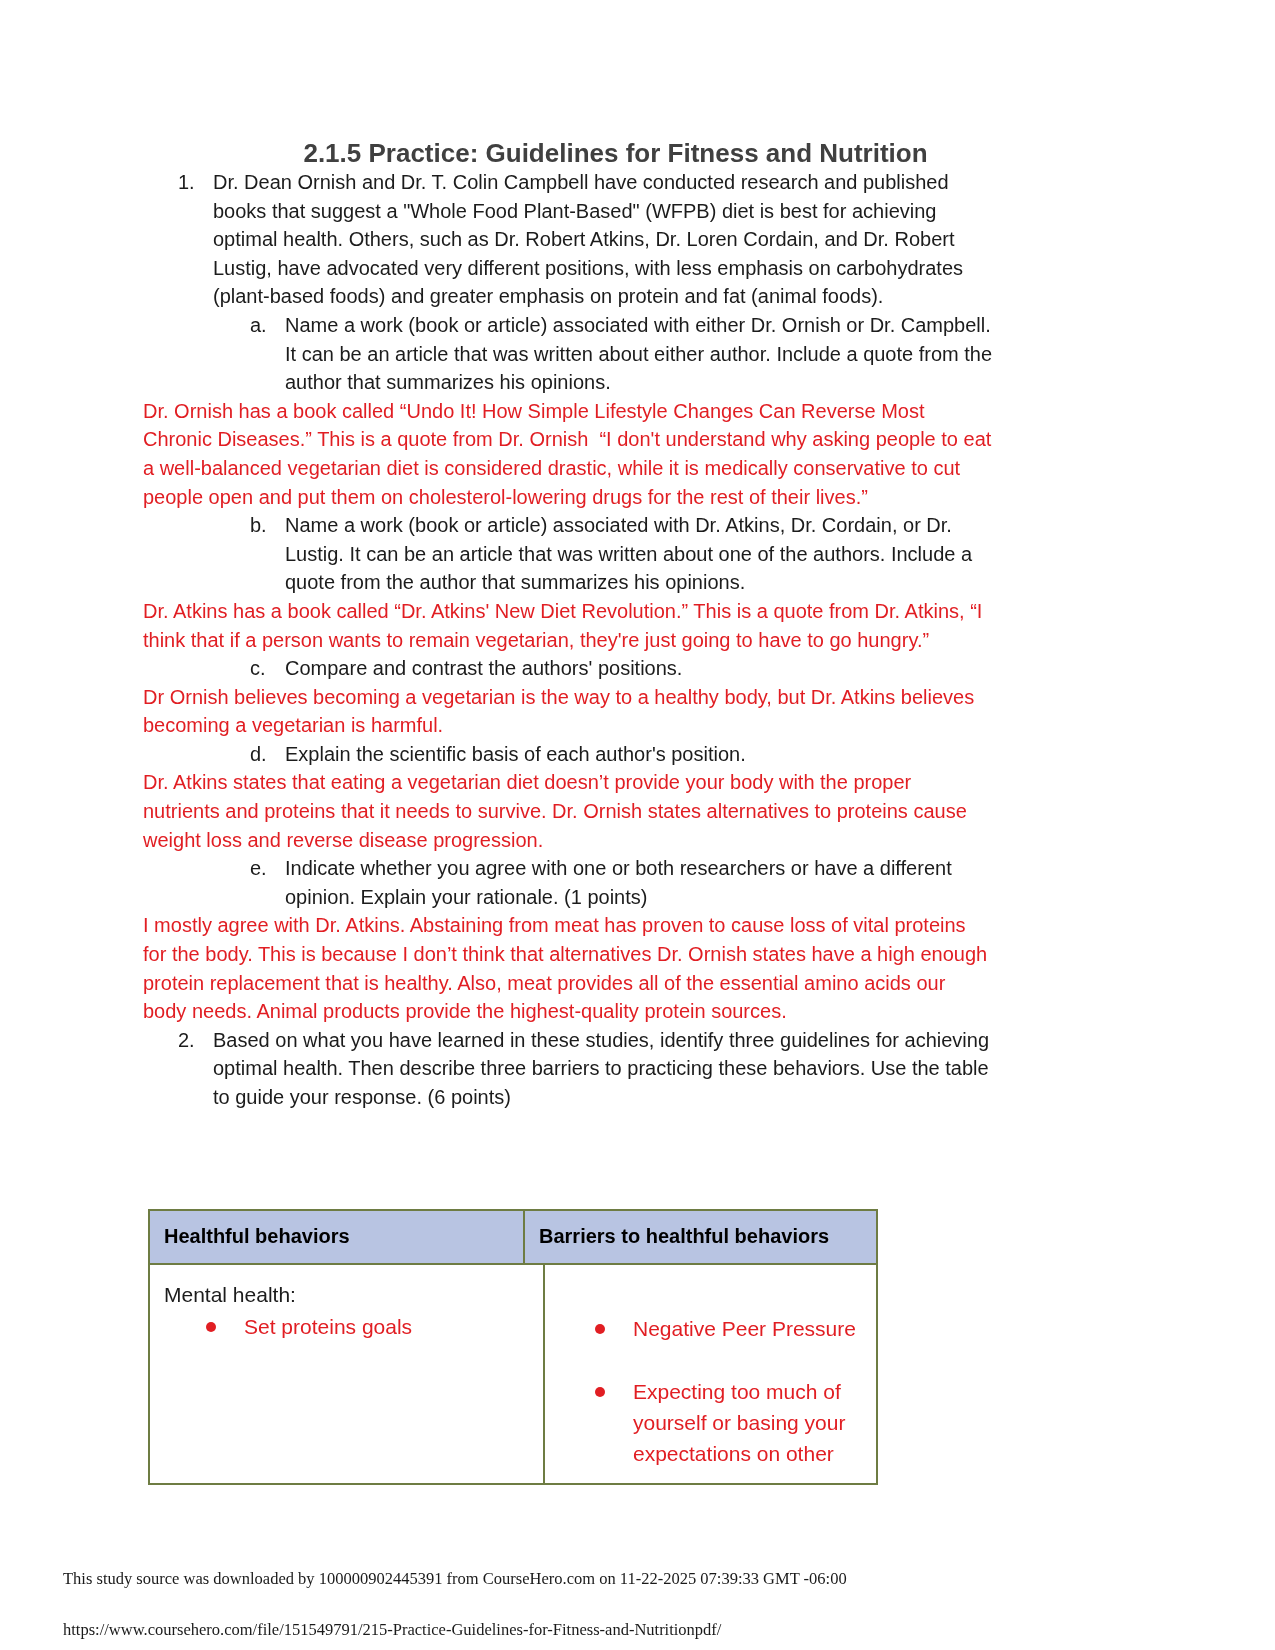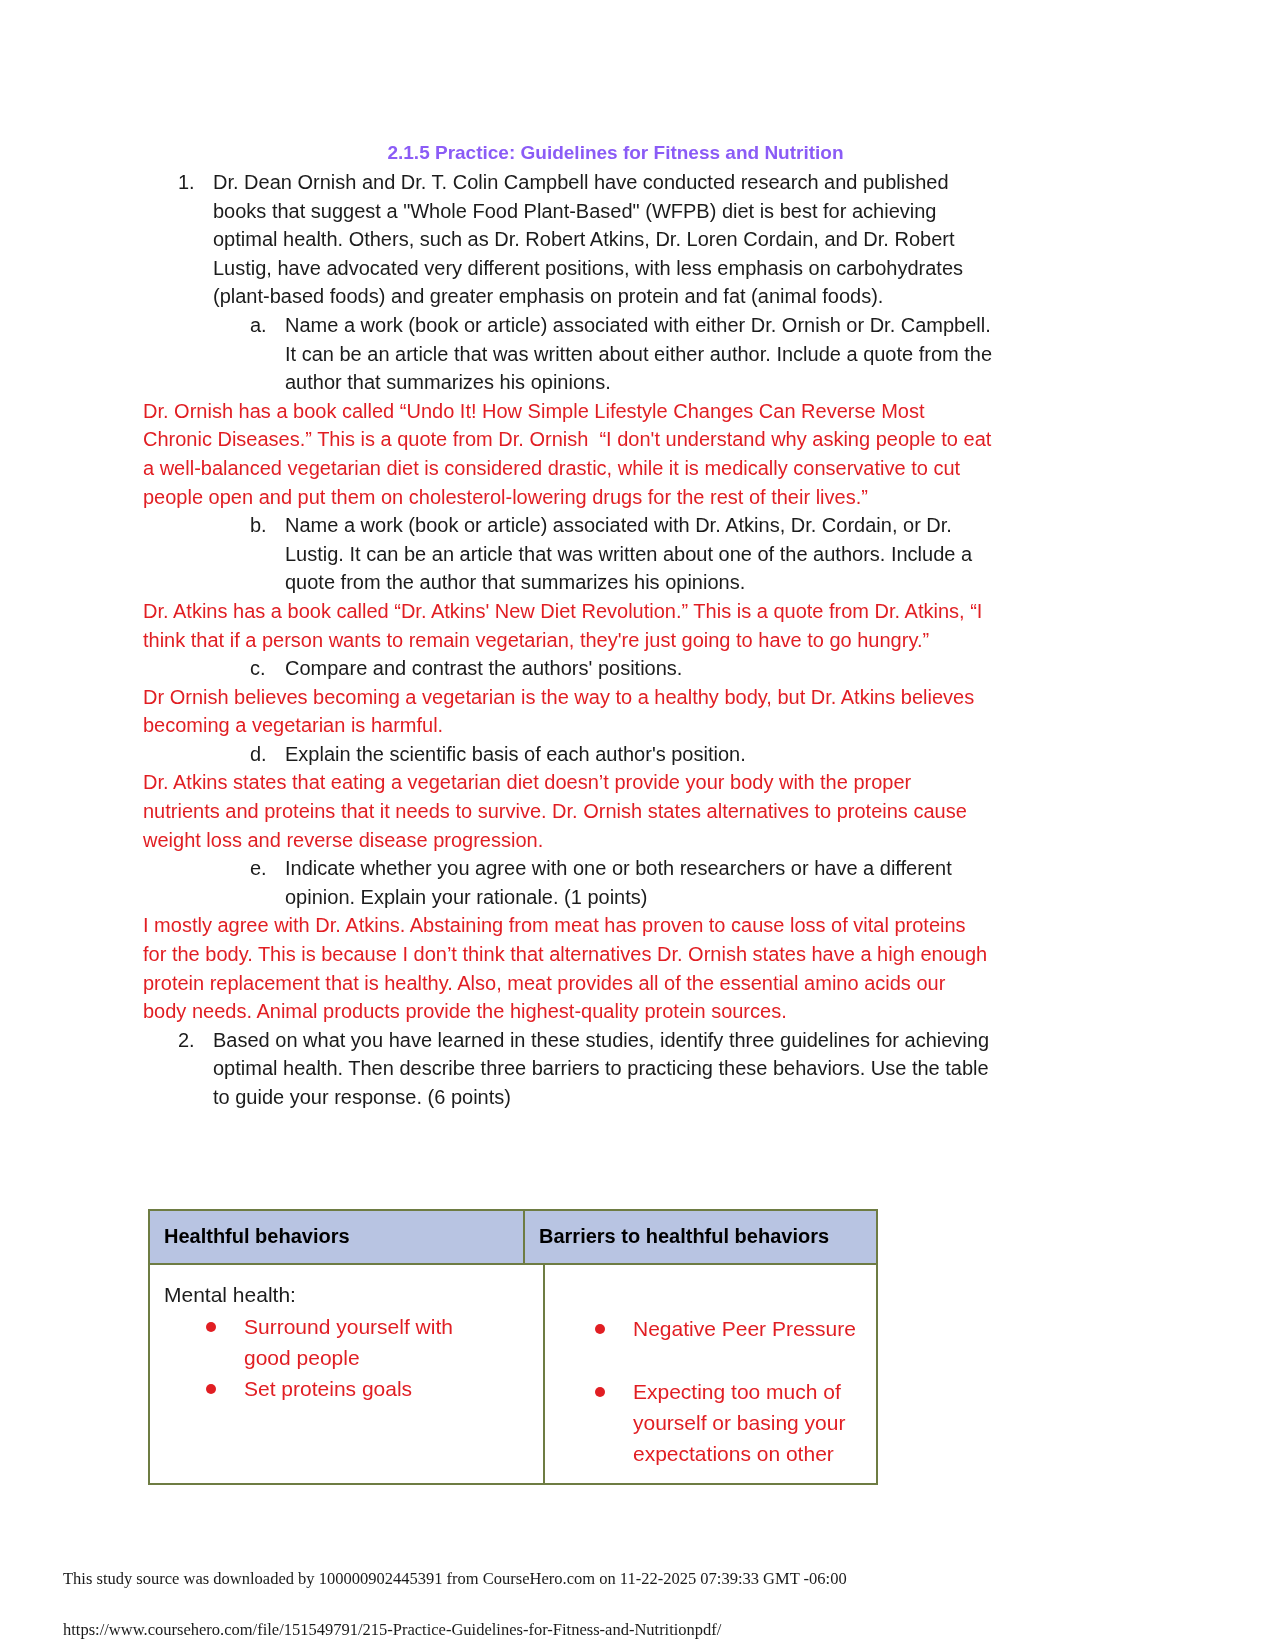--- a/index.html
+++ b/index.html
@@ -11,22 +11,22 @@
     font-family:"Liberation Sans", sans-serif;
     color:#1c1c1c;
     overflow:hidden;
   }
   .content {
     position:absolute; left:143px; top:138px; width:945px;
     font-size:20px; line-height:28.6px;
   }
   .pre { white-space:pre; }
   .title {
-    font-size:19px; font-weight:bold; text-align:center;
-    line-height:30px; color:#8b5cf6;
+    font-size:26px; font-weight:bold; text-align:center;
+    line-height:30px; color:#404040;
   }
   .qrow { display:flex; margin-left:35px; }
   .qrow .num { width:35px; flex:none; }
   .subrow { display:flex; margin-left:107px; }
   .subrow .letter { width:35px; flex:none; }
   .answer { color:var(--red); margin-left:0; }
 
   .behaviors-table {
     margin-top:97px; margin-left:5px; width:730px;
     border:2px solid var(--olive);
@@ -134,25 +134,20 @@
     <div class="behaviors-table">
       <div class="thead">
         <div class="th">Healthful behaviors</div>
         <div class="th">Barriers to healthful behaviors</div>
       </div>
       <div class="tbody">
         <div class="td td-left">
           <div class="cell-label">Mental health:</div>
           <div class="bullet-row">
             <span class="dot"></span>
-            <span class="bullet-text">Surround yourself with
-good people</span>
-          </div>
-          <div class="bullet-row">
-            <span class="dot"></span>
             <span class="bullet-text">Set proteins goals</span>
           </div>
         </div>
         <div class="td td-right">
           <div class="bullet-row first">
             <span class="dot"></span>
             <span class="bullet-text">Negative Peer Pressure</span>
           </div>
           <div class="bullet-row second">
             <span class="dot"></span>

